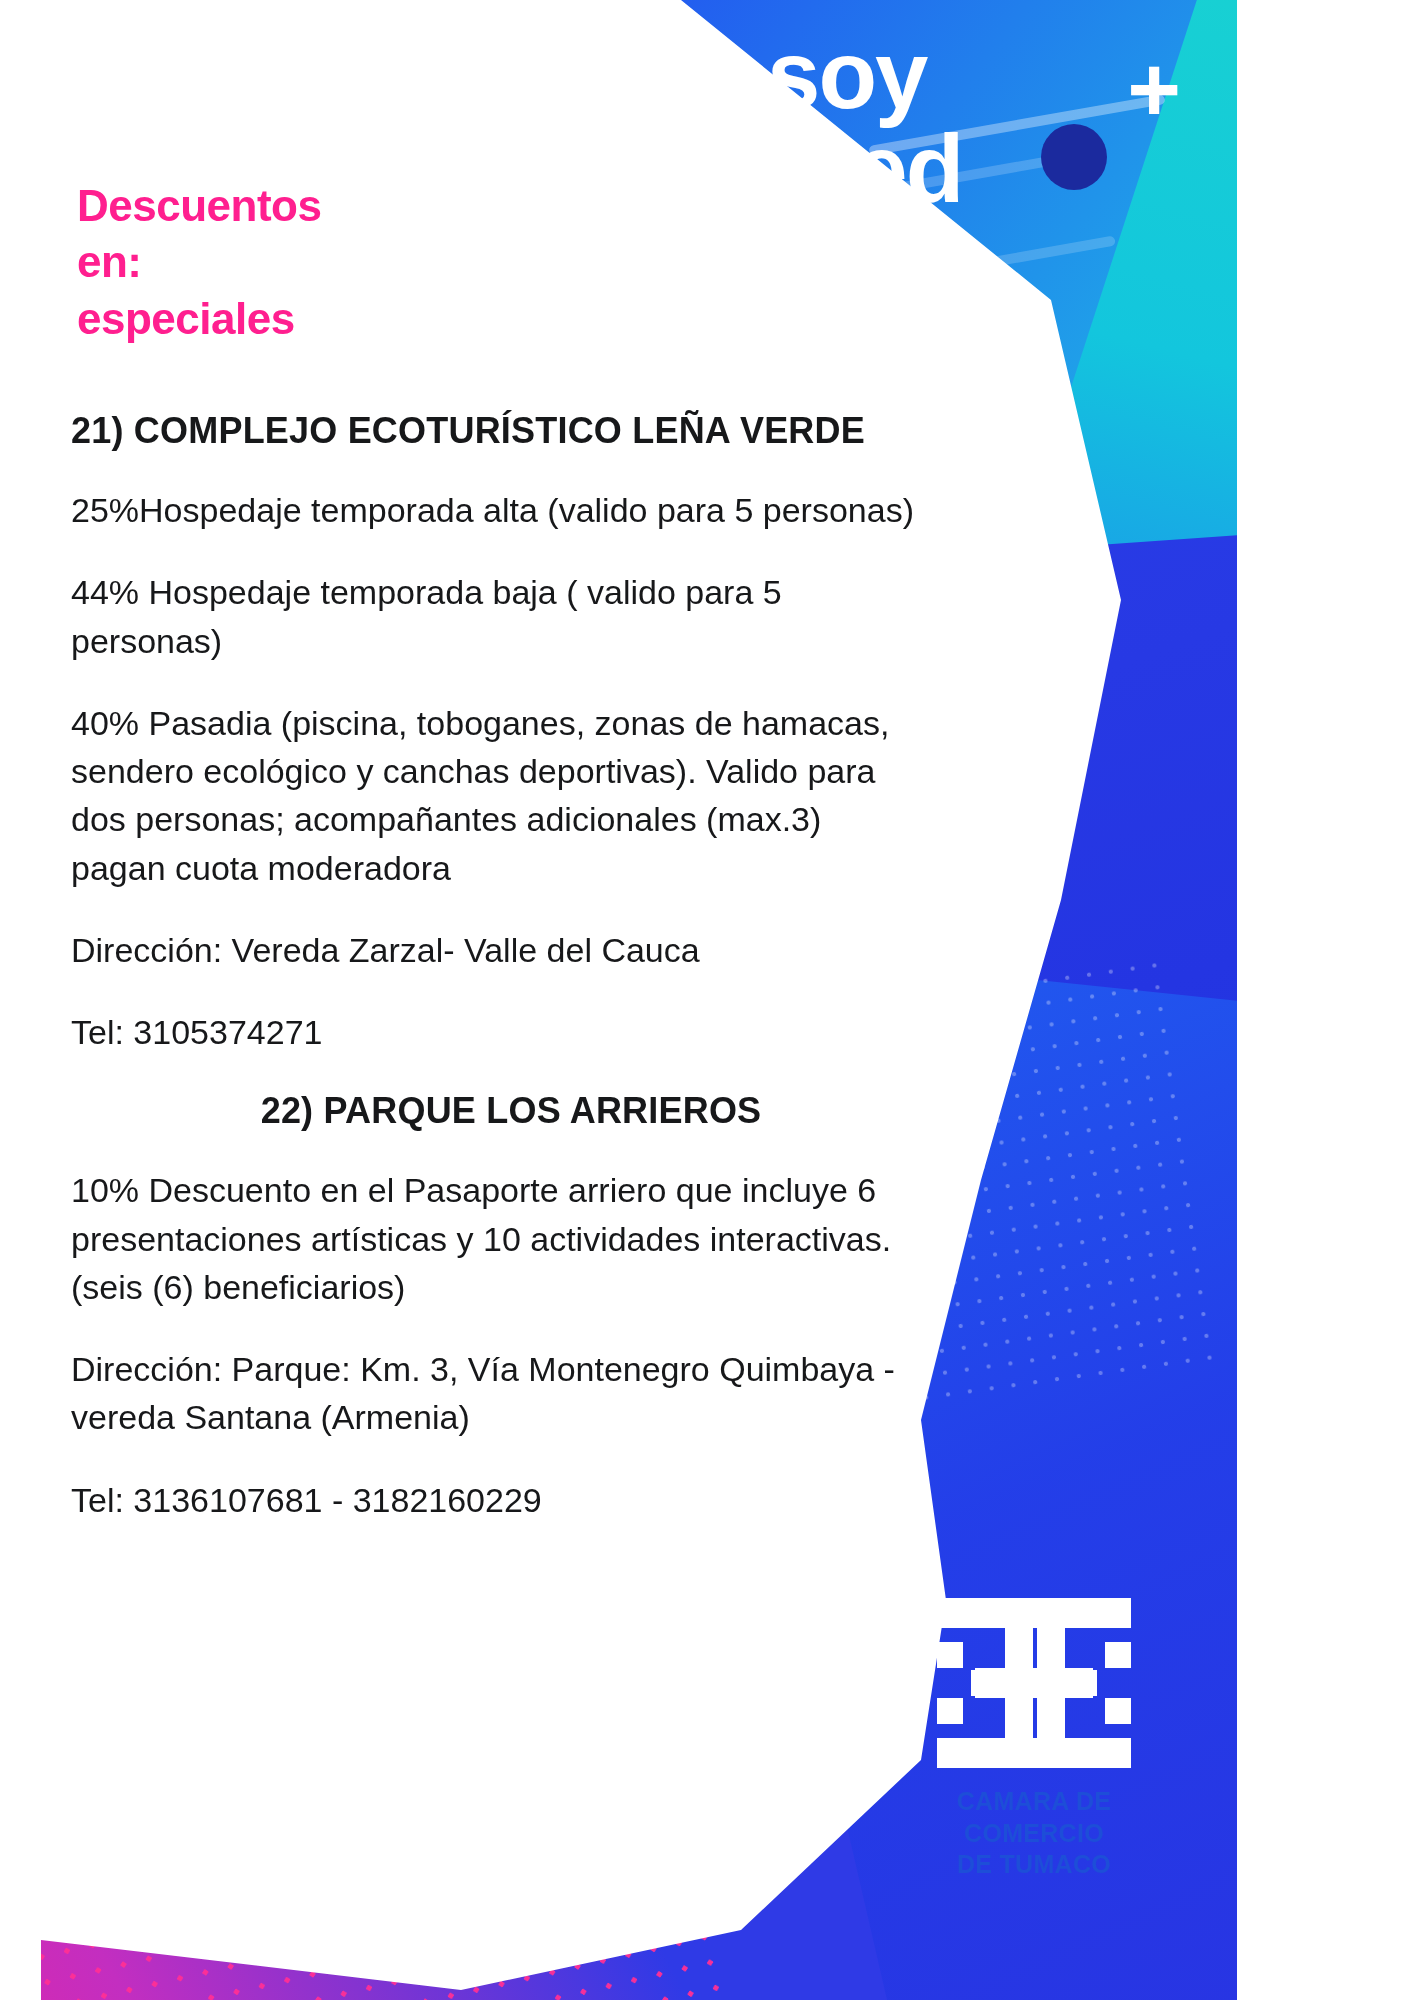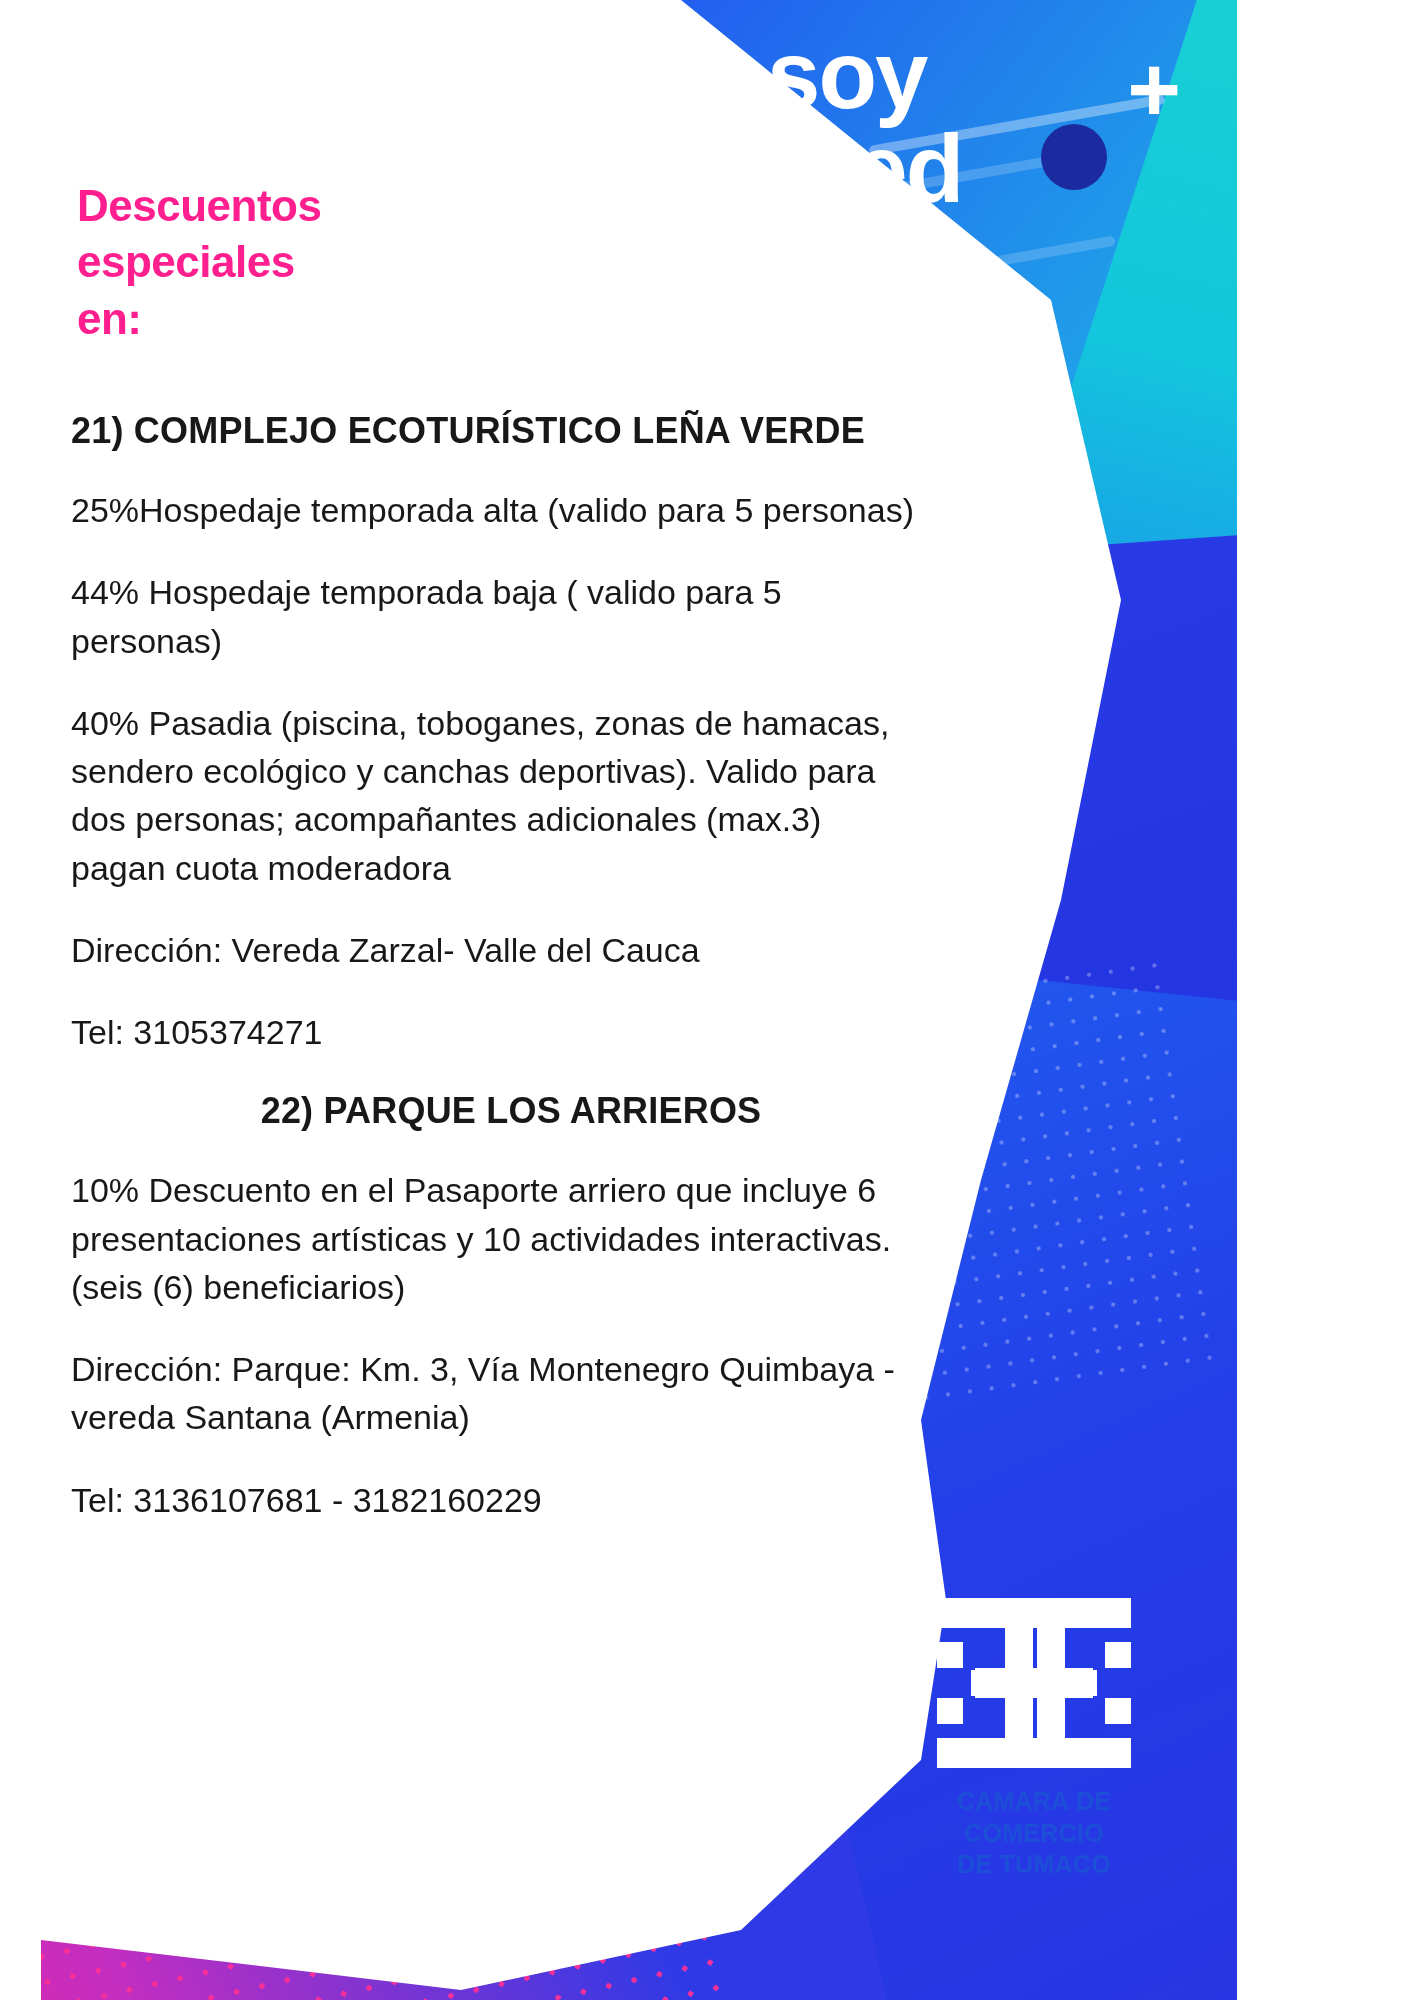--- a/index.html
+++ b/index.html
@@ -265,22 +265,22 @@
 
   <div class="logo">
     <span class="l1">soy</span>
     <span class="l2">Red</span>
     <span class="plus">+</span>
     <span class="dot"></span>
   </div>
 
   <div class="heading">
     <span>Descuentos</span>
+    <span>en:</span>
     <span>especiales</span>
-    <span>en:</span>
   </div>
 
   <div class="content">
 
     <div>
       <p class="item-title">21) COMPLEJO ECOTURÍSTICO LEÑA VERDE</p>
       <p class="para">25%Hospedaje temporada alta (valido para 5 personas)</p>
       <p class="para">44% Hospedaje temporada baja ( valido para 5 personas)</p>
       <p class="para">40% Pasadia (piscina, toboganes, zonas de hamacas, sendero ecológico y
 canchas deportivas). Valido para dos personas; acompañantes adicionales (max.3)

